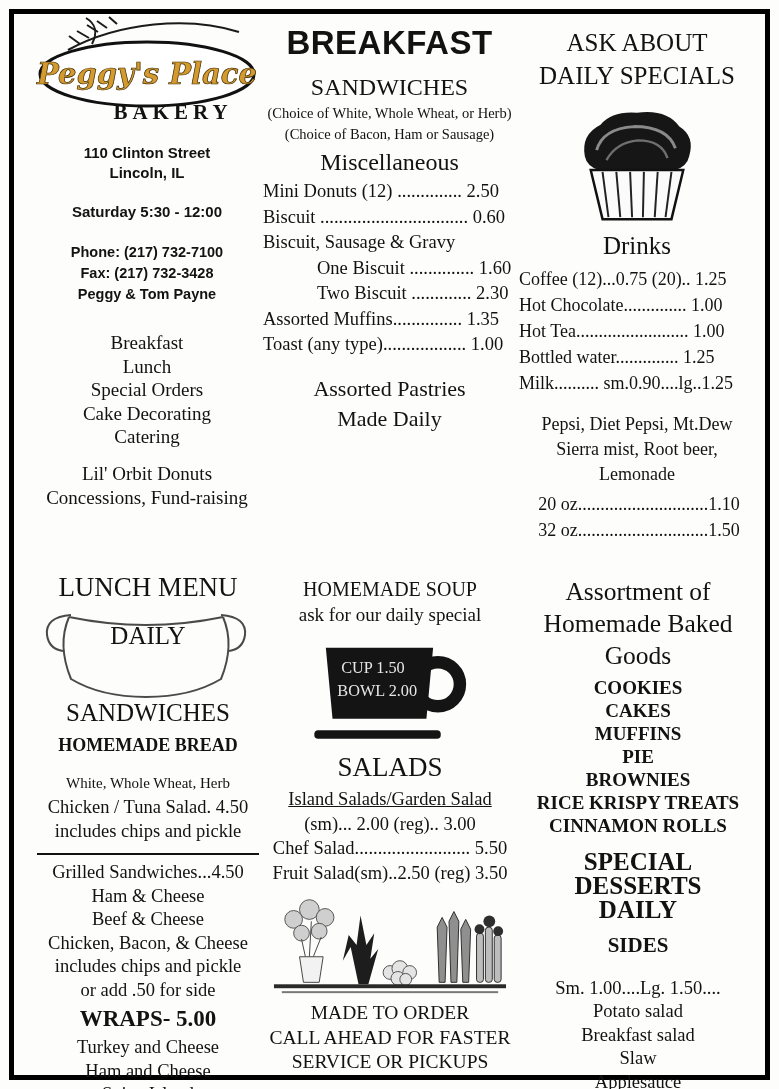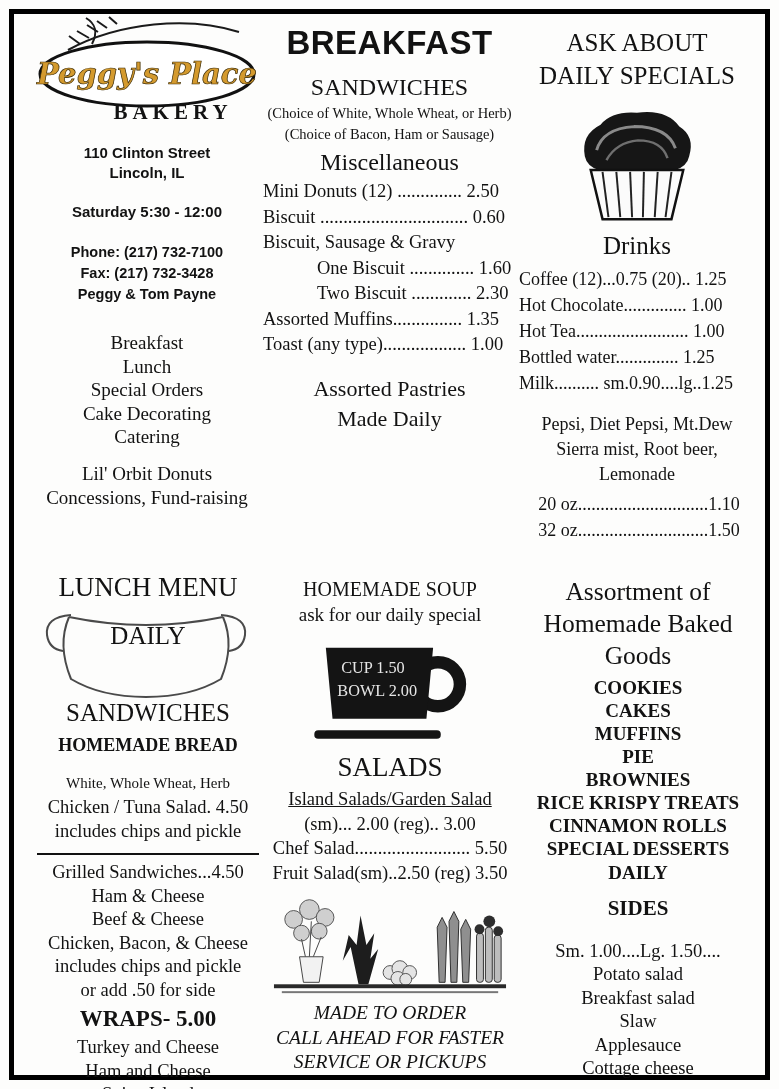--- a/index.html
+++ b/index.html
@@ -56,27 +56,27 @@
 
   
   #col-soup { left:265px; top:578px; width:250px; }
   .soup-h { font-size:20px; }
   .soup-sub { font-size:19px; margin-top:3px; }
   .mug-wrap { margin-top:8px; }
   .salads-h { font-size:27px; margin-top:2px; }
   .salad-lines { font-size:18.5px; line-height:24.5px; margin-top:4px; }
   .underline { text-decoration:underline; }
   .veg-wrap { margin-top:4px; }
-  .soup-footer { font-size:19.5px; line-height:24.5px; margin-top:2px;font-style:italic; }
+  .soup-footer { font-size:19.5px; line-height:24.5px; margin-top:2px; }
 
   
   #col-baked { left:518px; top:576px; width:240px; }
   .baked-h { font-size:25.5px; line-height:32px; }
   .baked-items { font-size:19px; line-height:23px; font-weight:bold; margin-top:4px; }
-  .desserts { font-size:19px; line-height:24px; font-weight:bold; }
+  .desserts { font-size:25px; line-height:24px; font-weight:bold; margin-top:13px; }
   .sides-h { font-size:21px; font-weight:bold; margin-top:11px; }
   .sides-price { font-size:18.5px; margin-top:20px; }
   .sides-list { font-size:18.5px; line-height:23.5px; margin-top:1px; }
 </style>
 </head>
 <body>
 
 <div class="sheet">
   <div class="frame"></div>
 

